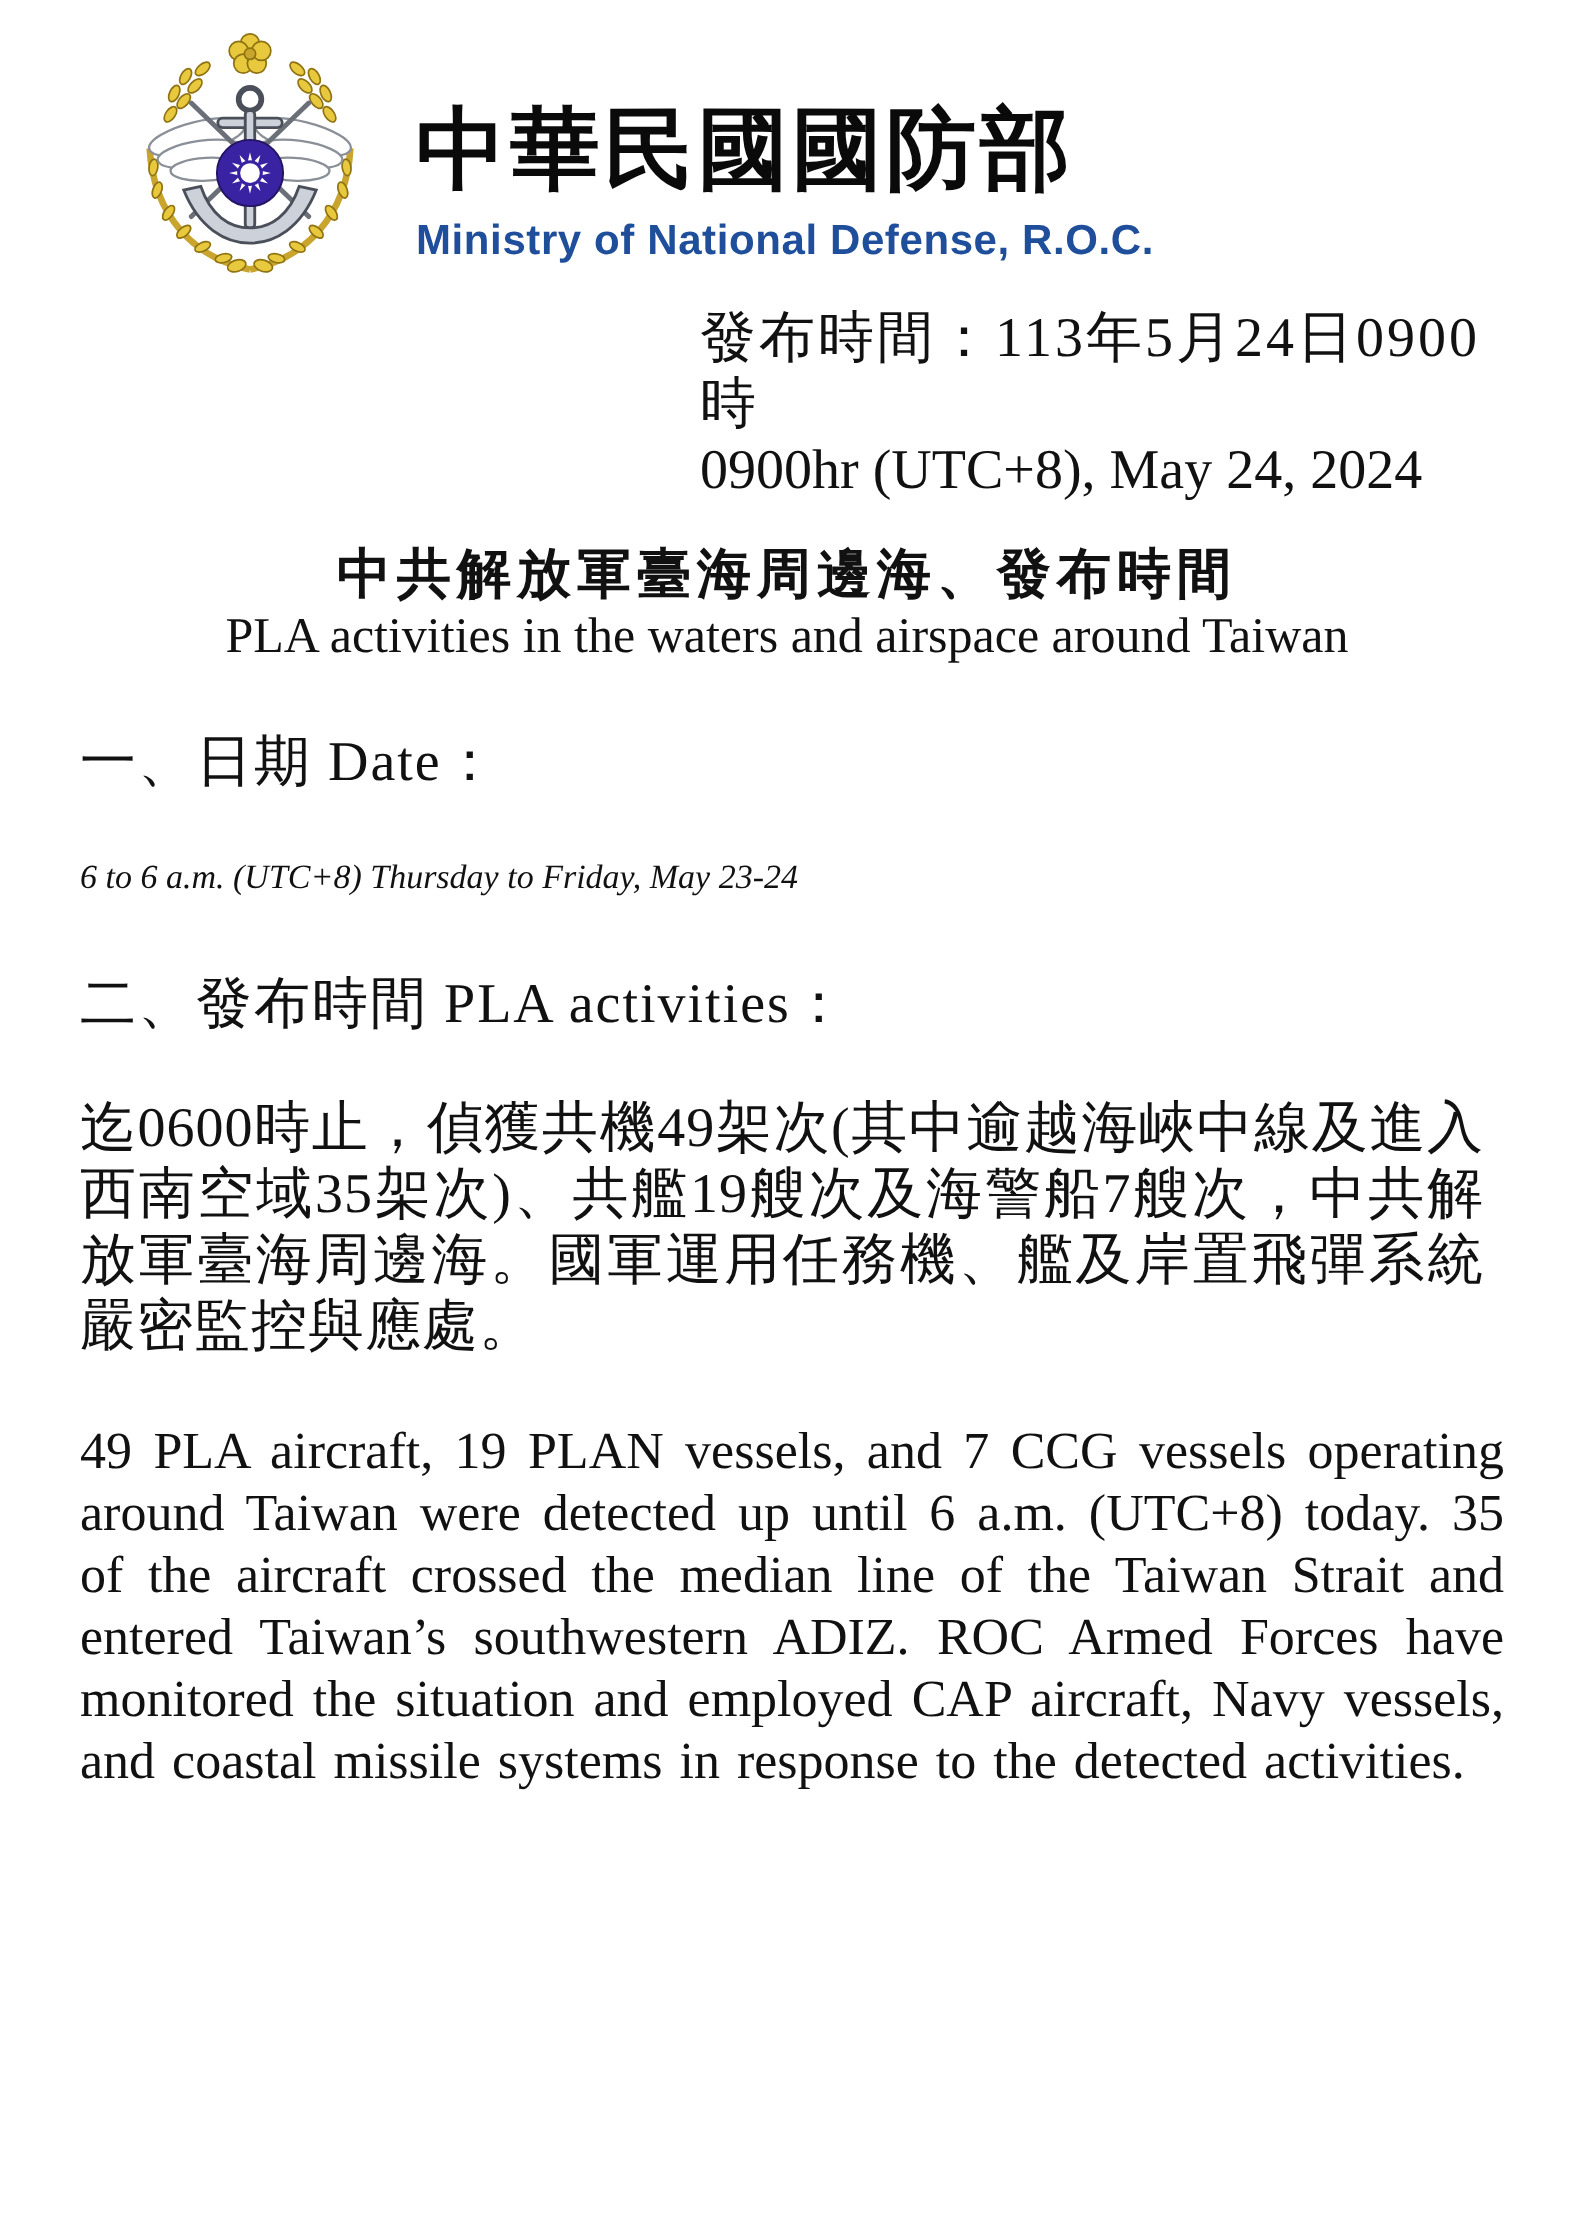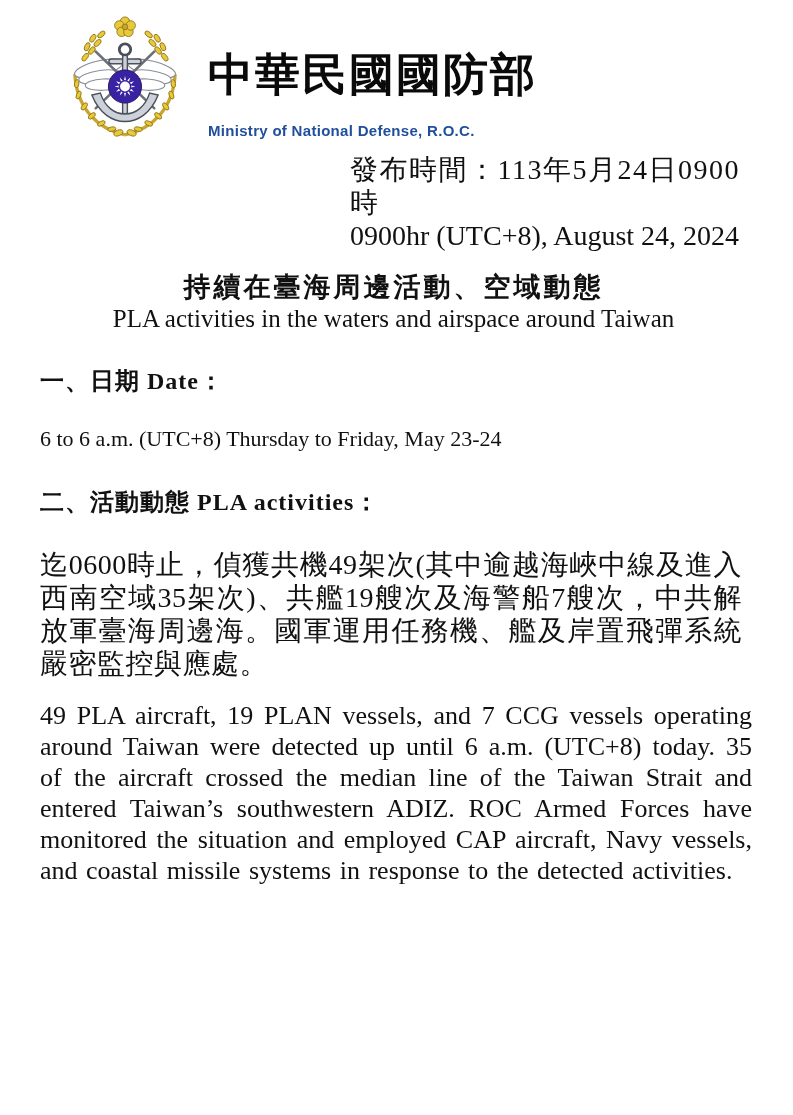--- a/index.html
+++ b/index.html
@@ -15,49 +15,49 @@
   }
   
   .masthead{display:flex;align-items:flex-start;}
   .emblem{flex:0 0 auto;margin-left:14px;}
   .org{margin-left:12px;padding-top:38px;}
   .org-cn{
     font-size:45px;line-height:1;font-weight:600;
     letter-spacing:2px;color:#0a0a0a;white-space:nowrap;
   }
   .org-en{
-    margin-top:24px;
+    margin-top:11px;
     font-family:"Liberation Sans","DejaVu Sans",sans-serif;
-    font-weight:bold;font-size:15px;letter-spacing:0.3px;
+    font-weight:bold;font-size:21px;letter-spacing:0.3px;
     white-space:nowrap;
   }
   
   .release{margin-top:12px;margin-left:310px;font-size:28px;line-height:33px;}
   .release .cn-line{letter-spacing:1.5px;}
   
   .doc-title{margin-top:20px;text-align:center;}
   .t-cn{font-size:27px;line-height:30px;font-weight:bold;letter-spacing:3px;}
   .t-en{font-size:25px;line-height:29px;font-weight:normal;margin-top:2px;}
   
   h2.sec-h{
-    margin:33px 0 0 0;font-size:24px;line-height:31px;font-weight:bold;
+    margin:33px 0 0 0;font-size:28px;line-height:31px;font-weight:normal;
     letter-spacing:1px;
   }
   p{margin:0;}
   .date-cn{
     margin-top:27px;width:662px;font-size:28px;line-height:35px;
     text-align:justify;letter-spacing:0.5px;
   }
-  .date-en{margin-top:27px;font-size:22px;line-height:30px;}
+  .date-en{margin-top:27px;font-size:17px;line-height:30px;font-style:italic;}
   .act-cn{
     margin-top:30px;width:702px;font-size:28px;line-height:33px;
     text-align:justify;letter-spacing:0.5px;
   }
   .act-en{
-    margin-top:20px;width:712px;font-size:26px;line-height:31px;
+    margin-top:30px;width:712px;font-size:26px;line-height:31px;
     text-align:justify;word-spacing:2px;
   }
 </style>
 </head>
 <body>
 
 <div class="page">
 
   <header class="masthead">
     <svg class="emblem" viewBox="0 0 150 132" width="142" height="126" aria-hidden="true">
@@ -137,32 +137,32 @@
       </g>
     </svg>
     <div class="org">
       <div class="org-cn">中華民國國防部</div>
       <div class="org-en" style="color:#1F4E9B">Ministry of National Defense, R.O.C.</div>
     </div>
   </header>
 
   <div class="release">
     <div class="cn-line">發布時間：113年5月24日0900時</div>
-    <div class="en-line">0900hr (UTC+8), August 24, 2024</div>
+    <div class="en-line">0900hr (UTC+8), May 24, 2024</div>
   </div>
 
   <div class="doc-title">
-    <div class="t-cn">持續在臺海周邊活動、空域動態</div>
+    <div class="t-cn">中共解放軍臺海周邊海、發布時間</div>
     <div class="t-en">PLA activities in the waters and airspace around Taiwan</div>
   </div>
 
   <section>
     <h2 class="sec-h">一、日期 Date：</h2>
     <p class="date-en">6 to 6 a.m. (UTC+8) Thursday to Friday, May 23-24</p>
   </section>
 
   <section>
-    <h2 class="sec-h">二、活動動態 PLA activities：</h2>
+    <h2 class="sec-h">二、發布時間 PLA activities：</h2>
     <p class="act-cn">迄0600時止，偵獲共機49架次(其中逾越海峽中線及進入西南空域35架次)、共艦19艘次及海警船7艘次，中共解放軍臺海周邊海。國軍運用任務機、艦及岸置飛彈系統嚴密監控與應處。</p>
     <p class="act-en">49 PLA aircraft, 19 PLAN vessels, and 7 CCG vessels operating around Taiwan were detected up until 6 a.m. (UTC+8) today. 35 of the aircraft crossed the median line of the Taiwan Strait and entered Taiwan’s southwestern ADIZ. ROC Armed Forces have monitored the situation and employed CAP aircraft, Navy vessels, and coastal missile systems in response to the detected activities.</p>
   </section>
 
 </div>
 
 </body></html>

